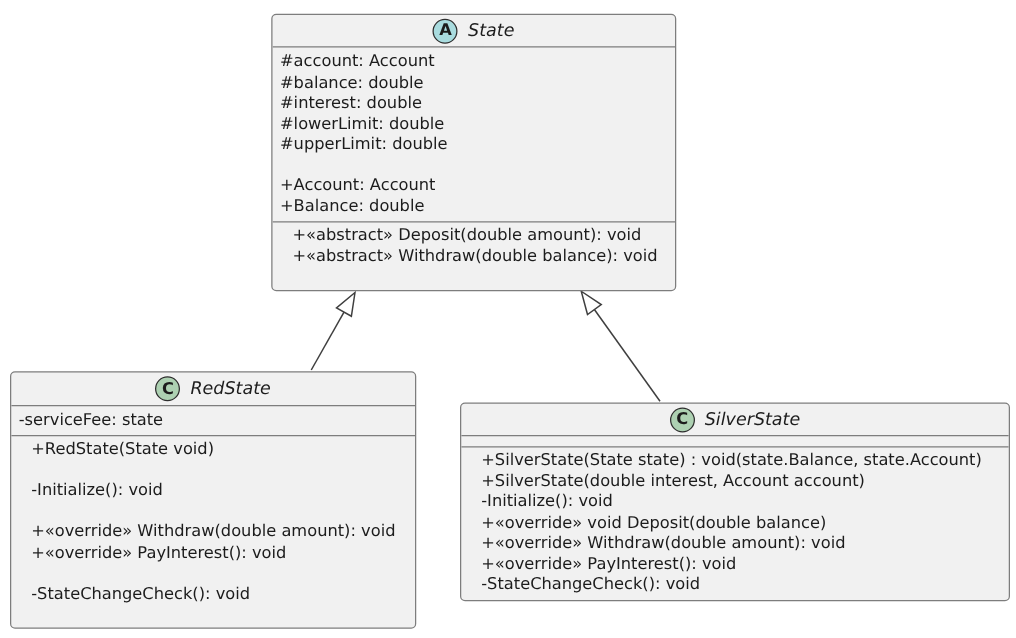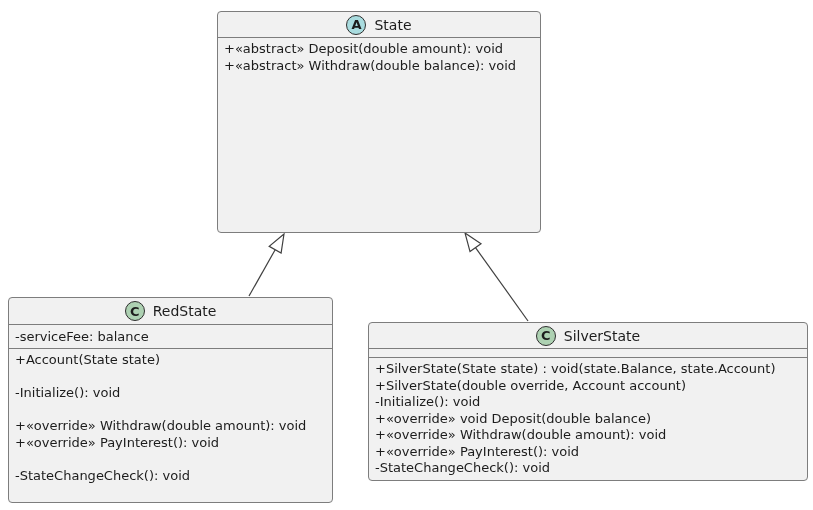--- a/index.html
+++ b/index.html
@@ -31,32 +31,32 @@
   .uml-icon{
     width:20px;height:20px;border-radius:50%;
     border:1px solid #2e2e2e;
     display:flex;align-items:center;justify-content:center;
     font-weight:bold;font-size:13px;line-height:1;
     box-sizing:border-box;
     flex:0 0 auto;
   }
   .icon-abstract{background:#a9dcdf;}
   .icon-class{background:#add1b2;}
-  .uml-title{font-size:14px;white-space:pre;}
-  .uml-title.italic{}
+  .uml-title{font-size:14px;white-space:pre;font-style:italic;}
+  .uml-title.italic{font-style:italic;}
   .uml-attrs{
     flex:0 0 auto;
     border-bottom:1px solid #7d7d7d;
     padding:4px 6px;
     box-sizing:border-box;
     overflow:hidden;
   }
   .uml-methods{
     flex:1 1 auto;
-    padding:3px 6px;
+    padding:3px 16px;
     box-sizing:border-box;
     overflow:hidden;
   }
   .uml-line{
     font-size:13px;
     line-height:16.5px;
     min-height:16.5px;
     white-space:pre;
   }
   
@@ -84,55 +84,65 @@
       <line x1="528" y1="321" x2="475.5" y2="247.6" stroke="#3f3f3f" stroke-width="1.2"></line>
       <polygon points="465,233 481.0,243.7 470.0,251.6" fill="#ffffff" stroke="#3f3f3f" stroke-width="1.2"></polygon>
     </g>
   </svg>
 
   <div class="uml-class" id="box-state">
     <div class="uml-header">
       <span class="uml-icon icon-abstract">A</span>
       <span class="uml-title italic">State</span>
     </div>
+    <div class="uml-attrs">
+      <div class="uml-line">#account: Account</div>
+      <div class="uml-line">#balance: double</div>
+      <div class="uml-line">#interest: double</div>
+      <div class="uml-line">#lowerLimit: double</div>
+      <div class="uml-line">#upperLimit: double</div>
+      <div class="uml-line"></div>
+      <div class="uml-line">+Account: Account</div>
+      <div class="uml-line">+Balance: double</div>
+    </div>
     <div class="uml-methods">
       <div class="uml-line">+«abstract» Deposit(double amount): void</div>
       <div class="uml-line">+«abstract» Withdraw(double balance): void</div>
     </div>
   </div>
 
   <div class="uml-class" id="box-redstate">
     <div class="uml-header">
       <span class="uml-icon icon-class">C</span>
       <span class="uml-title">RedState</span>
     </div>
     <div class="uml-attrs">
-      <div class="uml-line">-serviceFee: balance</div>
+      <div class="uml-line">-serviceFee: state</div>
     </div>
     <div class="uml-methods">
-      <div class="uml-line">+Account(State state)</div>
+      <div class="uml-line">+RedState(State void)</div>
       <div class="uml-line"></div>
       <div class="uml-line">-Initialize(): void</div>
       <div class="uml-line"></div>
       <div class="uml-line">+«override» Withdraw(double amount): void</div>
       <div class="uml-line">+«override» PayInterest(): void</div>
       <div class="uml-line"></div>
       <div class="uml-line">-StateChangeCheck(): void</div>
     </div>
   </div>
 
   <div class="uml-class" id="box-silverstate">
     <div class="uml-header">
       <span class="uml-icon icon-class">C</span>
       <span class="uml-title">SilverState</span>
     </div>
     <div class="uml-attrs"></div>
     <div class="uml-methods">
       <div class="uml-line">+SilverState(State state) : void(state.Balance, state.Account)</div>
-      <div class="uml-line">+SilverState(double override, Account account)</div>
+      <div class="uml-line">+SilverState(double interest, Account account)</div>
       <div class="uml-line">-Initialize(): void</div>
       <div class="uml-line">+«override» void Deposit(double balance)</div>
       <div class="uml-line">+«override» Withdraw(double amount): void</div>
       <div class="uml-line">+«override» PayInterest(): void</div>
       <div class="uml-line">-StateChangeCheck(): void</div>
     </div>
   </div>
 
 </div>
 

